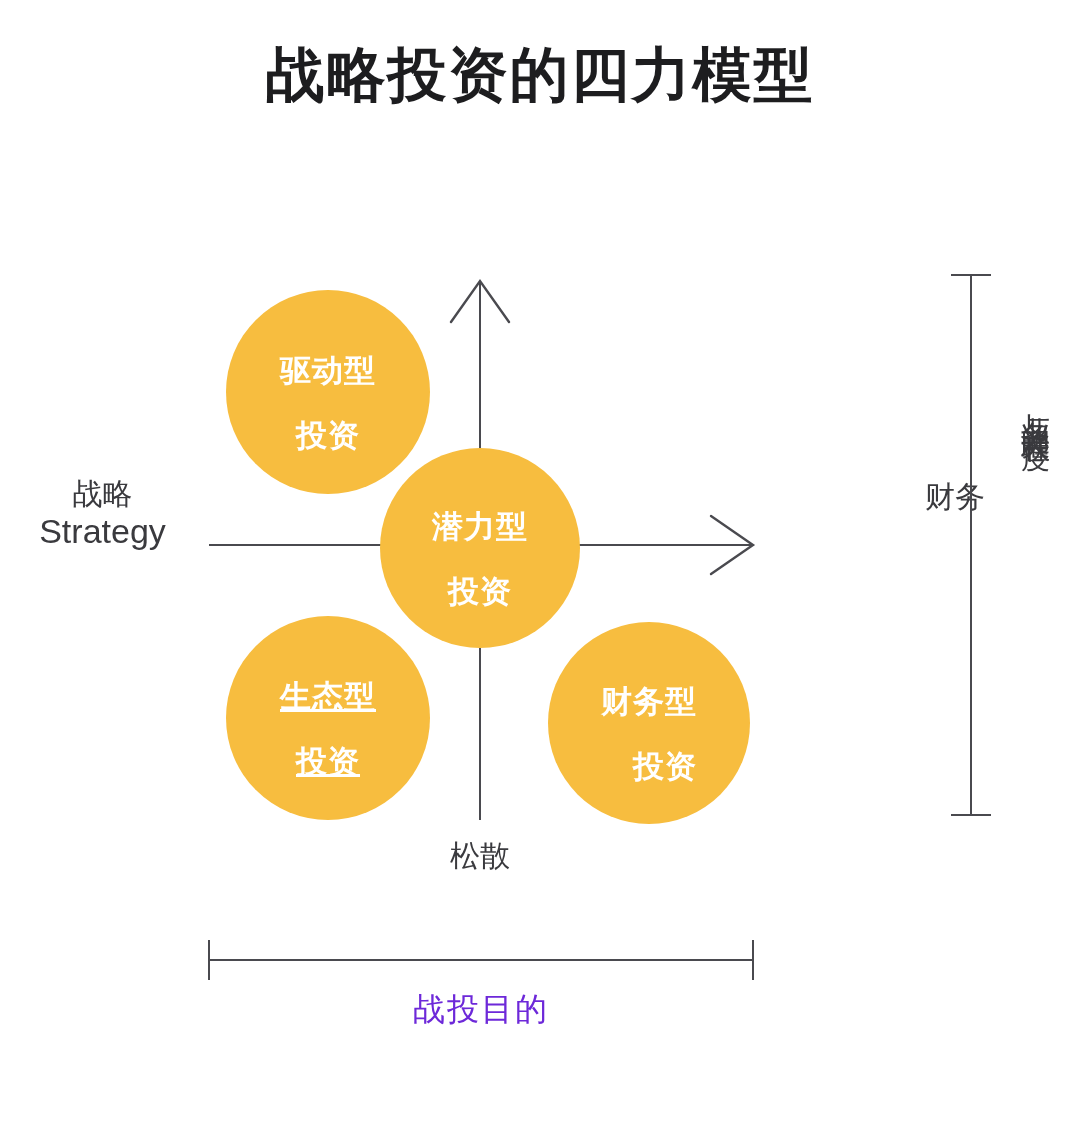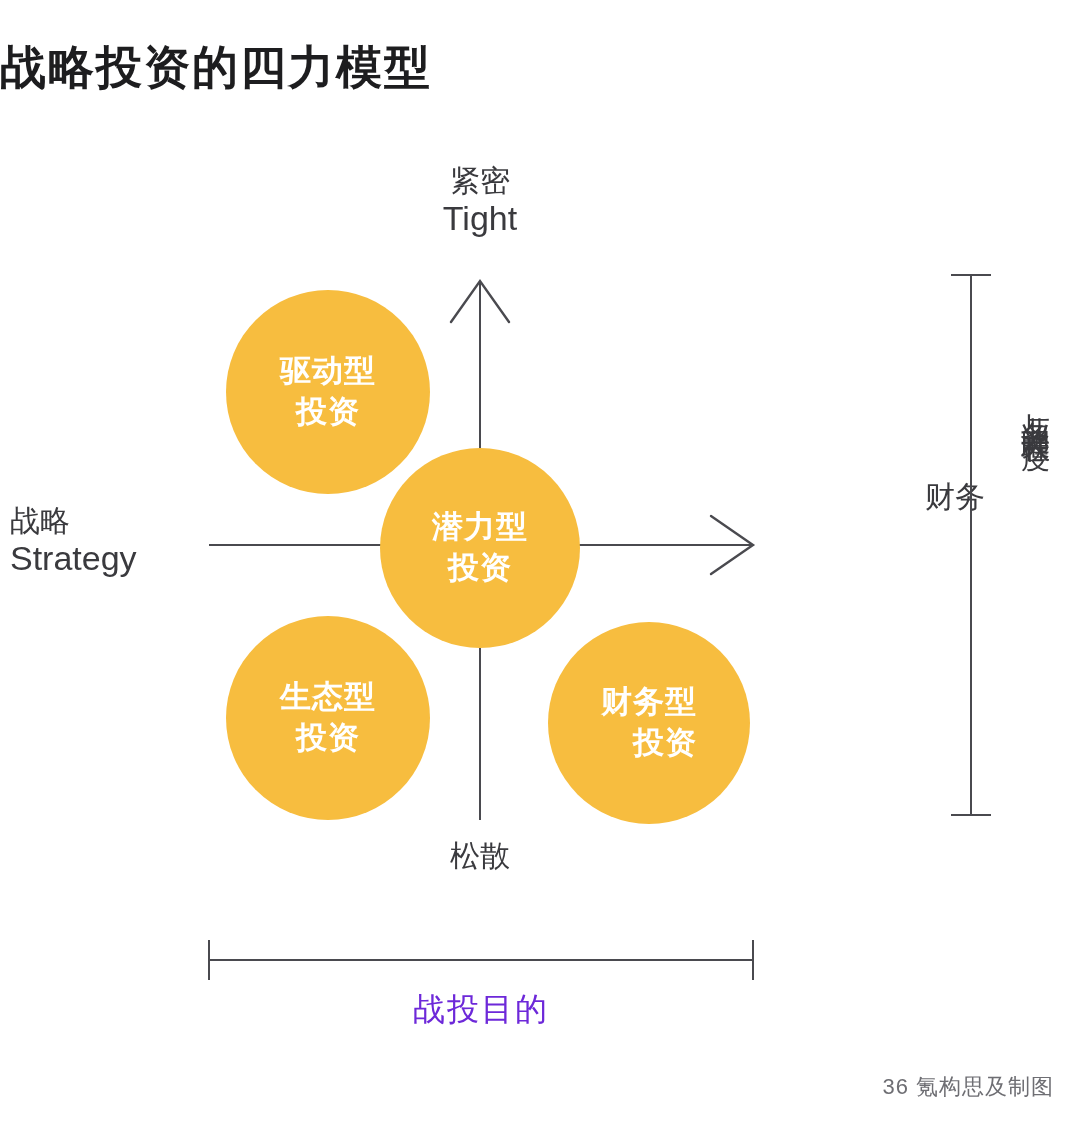--- a/index.html
+++ b/index.html
@@ -21,22 +21,22 @@
     background: #ffffff;
     overflow: hidden;
   }
 
   
   .title {
     position: absolute;
     left: 0;
     top: 40px;
     width: 1080px;
-    text-align: left;
-    font-size: 46px;
+    text-align: center;
+    font-size: 59px;
     font-weight: bold;
     letter-spacing: 2px;
     color: #1d1d1f;
     line-height: 1.2;
   }
 
   
   .axis-v-line {
     position: absolute;
     left: 479px;
@@ -81,22 +81,22 @@
 
   .label-top {
     left: 0; top: 163px; width: 960px;
     text-align: center;
   }
   .label-bottom {
     left: 0; top: 838px; width: 960px;
     text-align: center;
   }
   .label-left {
-    left: 10px; top: 503px; width: 185px;
-    text-align: left;
+    left: 10px; top: 476px; width: 185px;
+    text-align: center;
   }
   .label-right {
     left: 775px; top: 479px; width: 210px;
     text-align: right;
   }
 
   
   .bubble {
     position: absolute;
     border-radius: 50%;
@@ -104,25 +104,25 @@
     display: flex;
     align-items: center;
     justify-content: center;
     text-align: center;
     color: #ffffff;
     font-size: 31px;
     font-weight: bold;
     line-height: 1.32;
     letter-spacing: 1px;
   }
-  .bubble span { display: block; }
+  .bubble span { display: block; margin-top: 24px; }
 
   .bubble-driver   { left: 226px; top: 290px;  width: 204px; height: 204px; }
   .bubble-potential{ left: 380px; top: 448px;  width: 200px; height: 200px; z-index: 3; }
-  .bubble-eco      { left: 226px; top: 616px;  width: 204px; height: 204px; }
+  .bubble-eco      { left: 226px; top: 616px;  width: 204px; height: 204px; text-decoration: underline; }
   .bubble-financial{ left: 548px; top: 622px;  width: 202px; height: 202px; text-align: right; }
 
   
   .bracket-right {
     position: absolute;
     left: 951px;
     top: 274px;
     width: 40px;
     height: 542px;
   }
@@ -207,24 +207,20 @@
       <path d="M4 44 L33 3 L62 44" fill="none" stroke="#4a4a4f" stroke-width="2.4" stroke-linecap="round" stroke-linejoin="miter"></path>
     </svg>
   </div>
 
   <div class="arrow-right">
     <svg width="48" height="66" viewBox="0 0 48 66">
       <path d="M3 4 L45 33 L3 62" fill="none" stroke="#4a4a4f" stroke-width="2.4" stroke-linecap="round" stroke-linejoin="miter"></path>
     </svg>
   </div>
 
-  <div class="axis-label label-top">
-    <span class="cn">紧密</span>
-    <span class="en">Tight</span>
-  </div>
 
   <div class="axis-label label-bottom">
     <span class="cn">松散</span>
   </div>
 
   <div class="axis-label label-left">
     <span class="cn">战略</span>
     <span class="en">Strategy</span>
   </div>
 
@@ -267,15 +263,14 @@
   </div>
   <div class="bracket-right-label">与业务的关联程度</div>
 
   <div class="bracket-bottom">
     <div class="cap-left"></div>
     <div class="stem"></div>
     <div class="cap-right"></div>
   </div>
   <div class="bracket-bottom-label">战投目的</div>
 
-  <div class="credit">36 氪构思及制图</div>
 
 </div>
 
 </body></html>

